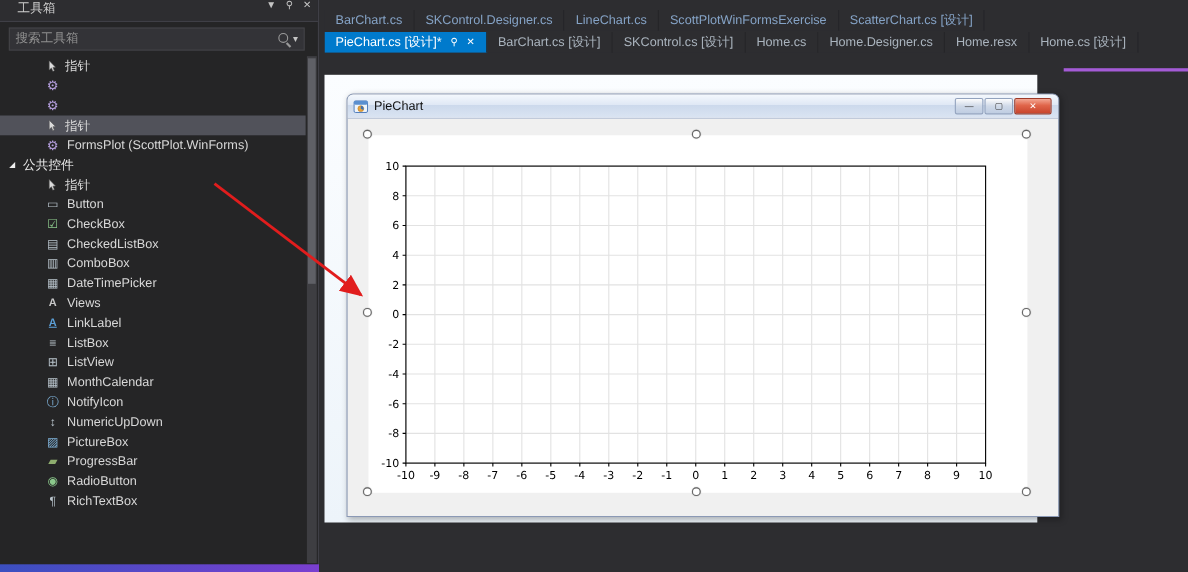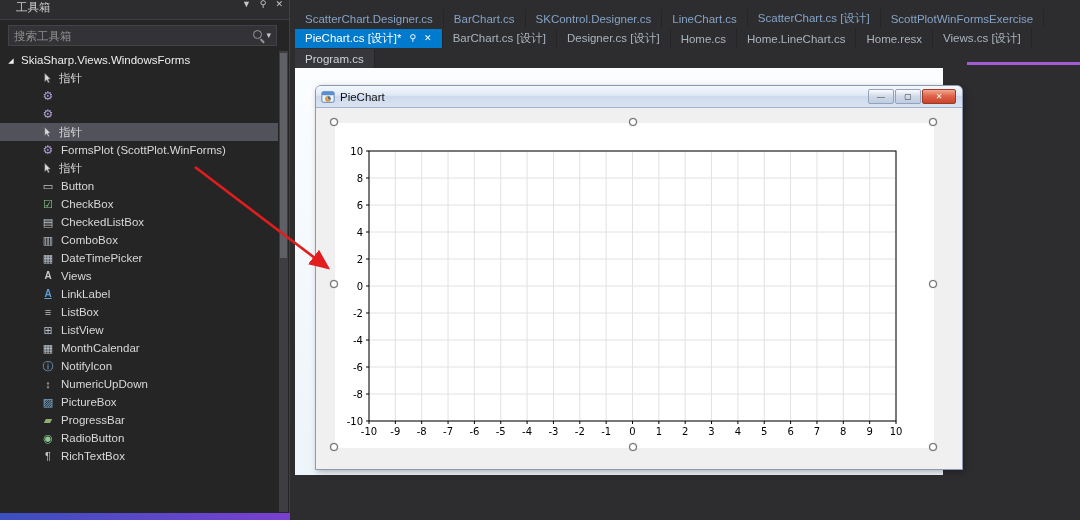--- a/index.html
+++ b/index.html
@@ -10,21 +10,21 @@
     font-family:"Liberation Sans","DejaVu Sans",sans-serif;
     color:#dcdcdc;font-size:11.5px;
   }
 
   
   .toolbox{position:absolute;left:0;top:0;width:290px;height:520px;background:#252526;border-right:1px solid #3f3f46}
   .tb-header{height:20px;display:flex;align-items:flex-start;padding:0 6px 0 16px;background:#2d2d30;border-bottom:1px solid #3f3f46;color:#cccccc}
   .tb-hicons{margin-left:auto;display:flex;gap:9px;align-items:center}
   .hic{font-size:9px;color:#c5c5c5;line-height:1;cursor:default}
   .tb-search{margin:5px 12px 4px 8px;height:21px;background:#333337;border:1px solid #434346;display:flex;align-items:center;padding:0 5px}
-  .tb-search input{flex:1;min-width:0;background:transparent;border:none;outline:none;color:#bbb;font-size:11.5px;font-family:Liberation Serif, serif}
+  .tb-search input{flex:1;min-width:0;background:transparent;border:none;outline:none;color:#bbb;font-size:11.5px;font-family:Liberation Mono, monospace}
   .tb-search input::placeholder{color:#8f8f8f}
   .mag{width:9px;height:9px;border:1.5px solid #9a9a9a;border-radius:50%;position:relative;margin:0 4px 2px 3px;flex:0 0 auto}
   .mag::after{content:"";position:absolute;width:5px;height:1.5px;background:#9a9a9a;transform:rotate(45deg);left:6px;top:9px}
   .tb-tree{position:absolute;left:0;top:51px;right:11px;bottom:8px;overflow:hidden}
   .tb-group{display:flex;align-items:center;height:18px;padding-left:6px;color:#ededed;white-space:nowrap}
   .tb-glabel{margin-left:5px}
   .tb-item{display:flex;align-items:center;height:18px;padding-left:41px;color:#d8d8d8;white-space:nowrap}
   .tb-item.sel{background:#51525a}
   .tb-ilabel{margin-left:6px}
   .glyph{display:inline-flex;align-items:center;justify-content:center;width:14px;height:14px;font-size:11px;line-height:1;color:#b9c4cc;flex:0 0 auto}
@@ -83,24 +83,20 @@
       <span class="hic">⚲</span>
       <span class="hic">✕</span>
     </span>
   </div>
   <div class="tb-search">
     <input placeholder="搜索工具箱" style="">
     <span class="mag"></span>
     <span class="hic">▾</span>
   </div>
   <div class="tb-tree" id="toolbox-tree">
-      <div class="tb-group">
-        <span class="glyph g-group-expanded">◢</span>
-        <span class="tb-glabel">SkiaSharp.Views.WindowsForms</span>
-      </div>
       <div class="tb-item">
         <svg viewBox="0 0 16 16" class="glyph g-pointer">
           <path d="M5 1 L5 12.2 L7.7 9.7 L9.4 13.8 L11.2 13 L9.5 9 L12.6 8.7 Z" fill="#dcdcdc" stroke="#555" stroke-width="0.7"></path>
         </svg>
         <span class="tb-ilabel">指针</span>
       </div>
       <div class="tb-item">
         <span class="glyph g-component">⚙</span>
       </div>
       <div class="tb-item">
@@ -108,20 +104,24 @@
       </div>
       <div class="tb-item sel">
         <svg viewBox="0 0 16 16" class="glyph g-pointer">
           <path d="M5 1 L5 12.2 L7.7 9.7 L9.4 13.8 L11.2 13 L9.5 9 L12.6 8.7 Z" fill="#dcdcdc" stroke="#555" stroke-width="0.7"></path>
         </svg>
         <span class="tb-ilabel">指针</span>
       </div>
       <div class="tb-item">
         <span class="glyph g-component">⚙</span>
         <span class="tb-ilabel">FormsPlot (ScottPlot.WinForms)</span>
+      </div>
+      <div class="tb-group">
+        <span class="glyph g-group-expanded">◢</span>
+        <span class="tb-glabel">公共控件</span>
       </div>
       <div class="tb-item">
         <svg viewBox="0 0 16 16" class="glyph g-pointer">
           <path d="M5 1 L5 12.2 L7.7 9.7 L9.4 13.8 L11.2 13 L9.5 9 L12.6 8.7 Z" fill="#dcdcdc" stroke="#555" stroke-width="0.7"></path>
         </svg>
         <span class="tb-ilabel">指针</span>
       </div>
       <div class="tb-item">
         <span class="glyph g-button">▭</span>
         <span class="tb-ilabel">Button</span>
@@ -189,66 +189,58 @@
     </div>
   <div class="tb-scroll">
     <div class="tb-thumb"></div>
   </div>
   <div class="bottom-strip"></div>
 </div>
 
 <div class="tabs">
   <div class="tabrow row1" id="tab-row-1">
       <div class="tab">
-        <span>ScatterChart.Designer.cs</span>
-      </div>
-      <div class="tab">
         <span>BarChart.cs</span>
       </div>
       <div class="tab">
         <span>SKControl.Designer.cs</span>
       </div>
       <div class="tab">
         <span>LineChart.cs</span>
       </div>
       <div class="tab">
+        <span>ScottPlotWinFormsExercise</span>
+      </div>
+      <div class="tab">
         <span>ScatterChart.cs [设计]</span>
-      </div>
-      <div class="tab">
-        <span>ScottPlotWinFormsExercise</span>
       </div>
     </div>
   <div class="tabrow row2" id="tab-row-2">
       <div class="tab active">
         <span>PieChart.cs [设计]*</span>
         <span class="glyph g-pin tab-btn">⚲</span>
         <span class="glyph g-close tab-btn">✕</span>
       </div>
       <div class="tab">
         <span>BarChart.cs [设计]</span>
       </div>
       <div class="tab">
-        <span>Designer.cs [设计]</span>
+        <span>SKControl.cs [设计]</span>
       </div>
       <div class="tab">
         <span>Home.cs</span>
       </div>
       <div class="tab">
-        <span>Home.LineChart.cs</span>
+        <span>Home.Designer.cs</span>
       </div>
       <div class="tab">
         <span>Home.resx</span>
       </div>
       <div class="tab">
-        <span>Views.cs [设计]</span>
-      </div>
-    </div>
-  <div class="tabrow row3" id="tab-row-3">
-      <div class="tab">
-        <span>Program.cs</span>
+        <span>Home.cs [设计]</span>
       </div>
     </div>
 </div>
 
 <div class="designer">
   <div class="form">
     <div class="titlebar">
       <span class="form-ic">
         <svg viewBox="0 0 16 16" width="14" height="14">
           <rect x="1" y="2" width="14" height="12" rx="1.5" fill="#eef4fb" stroke="#4a78b8"></rect>

